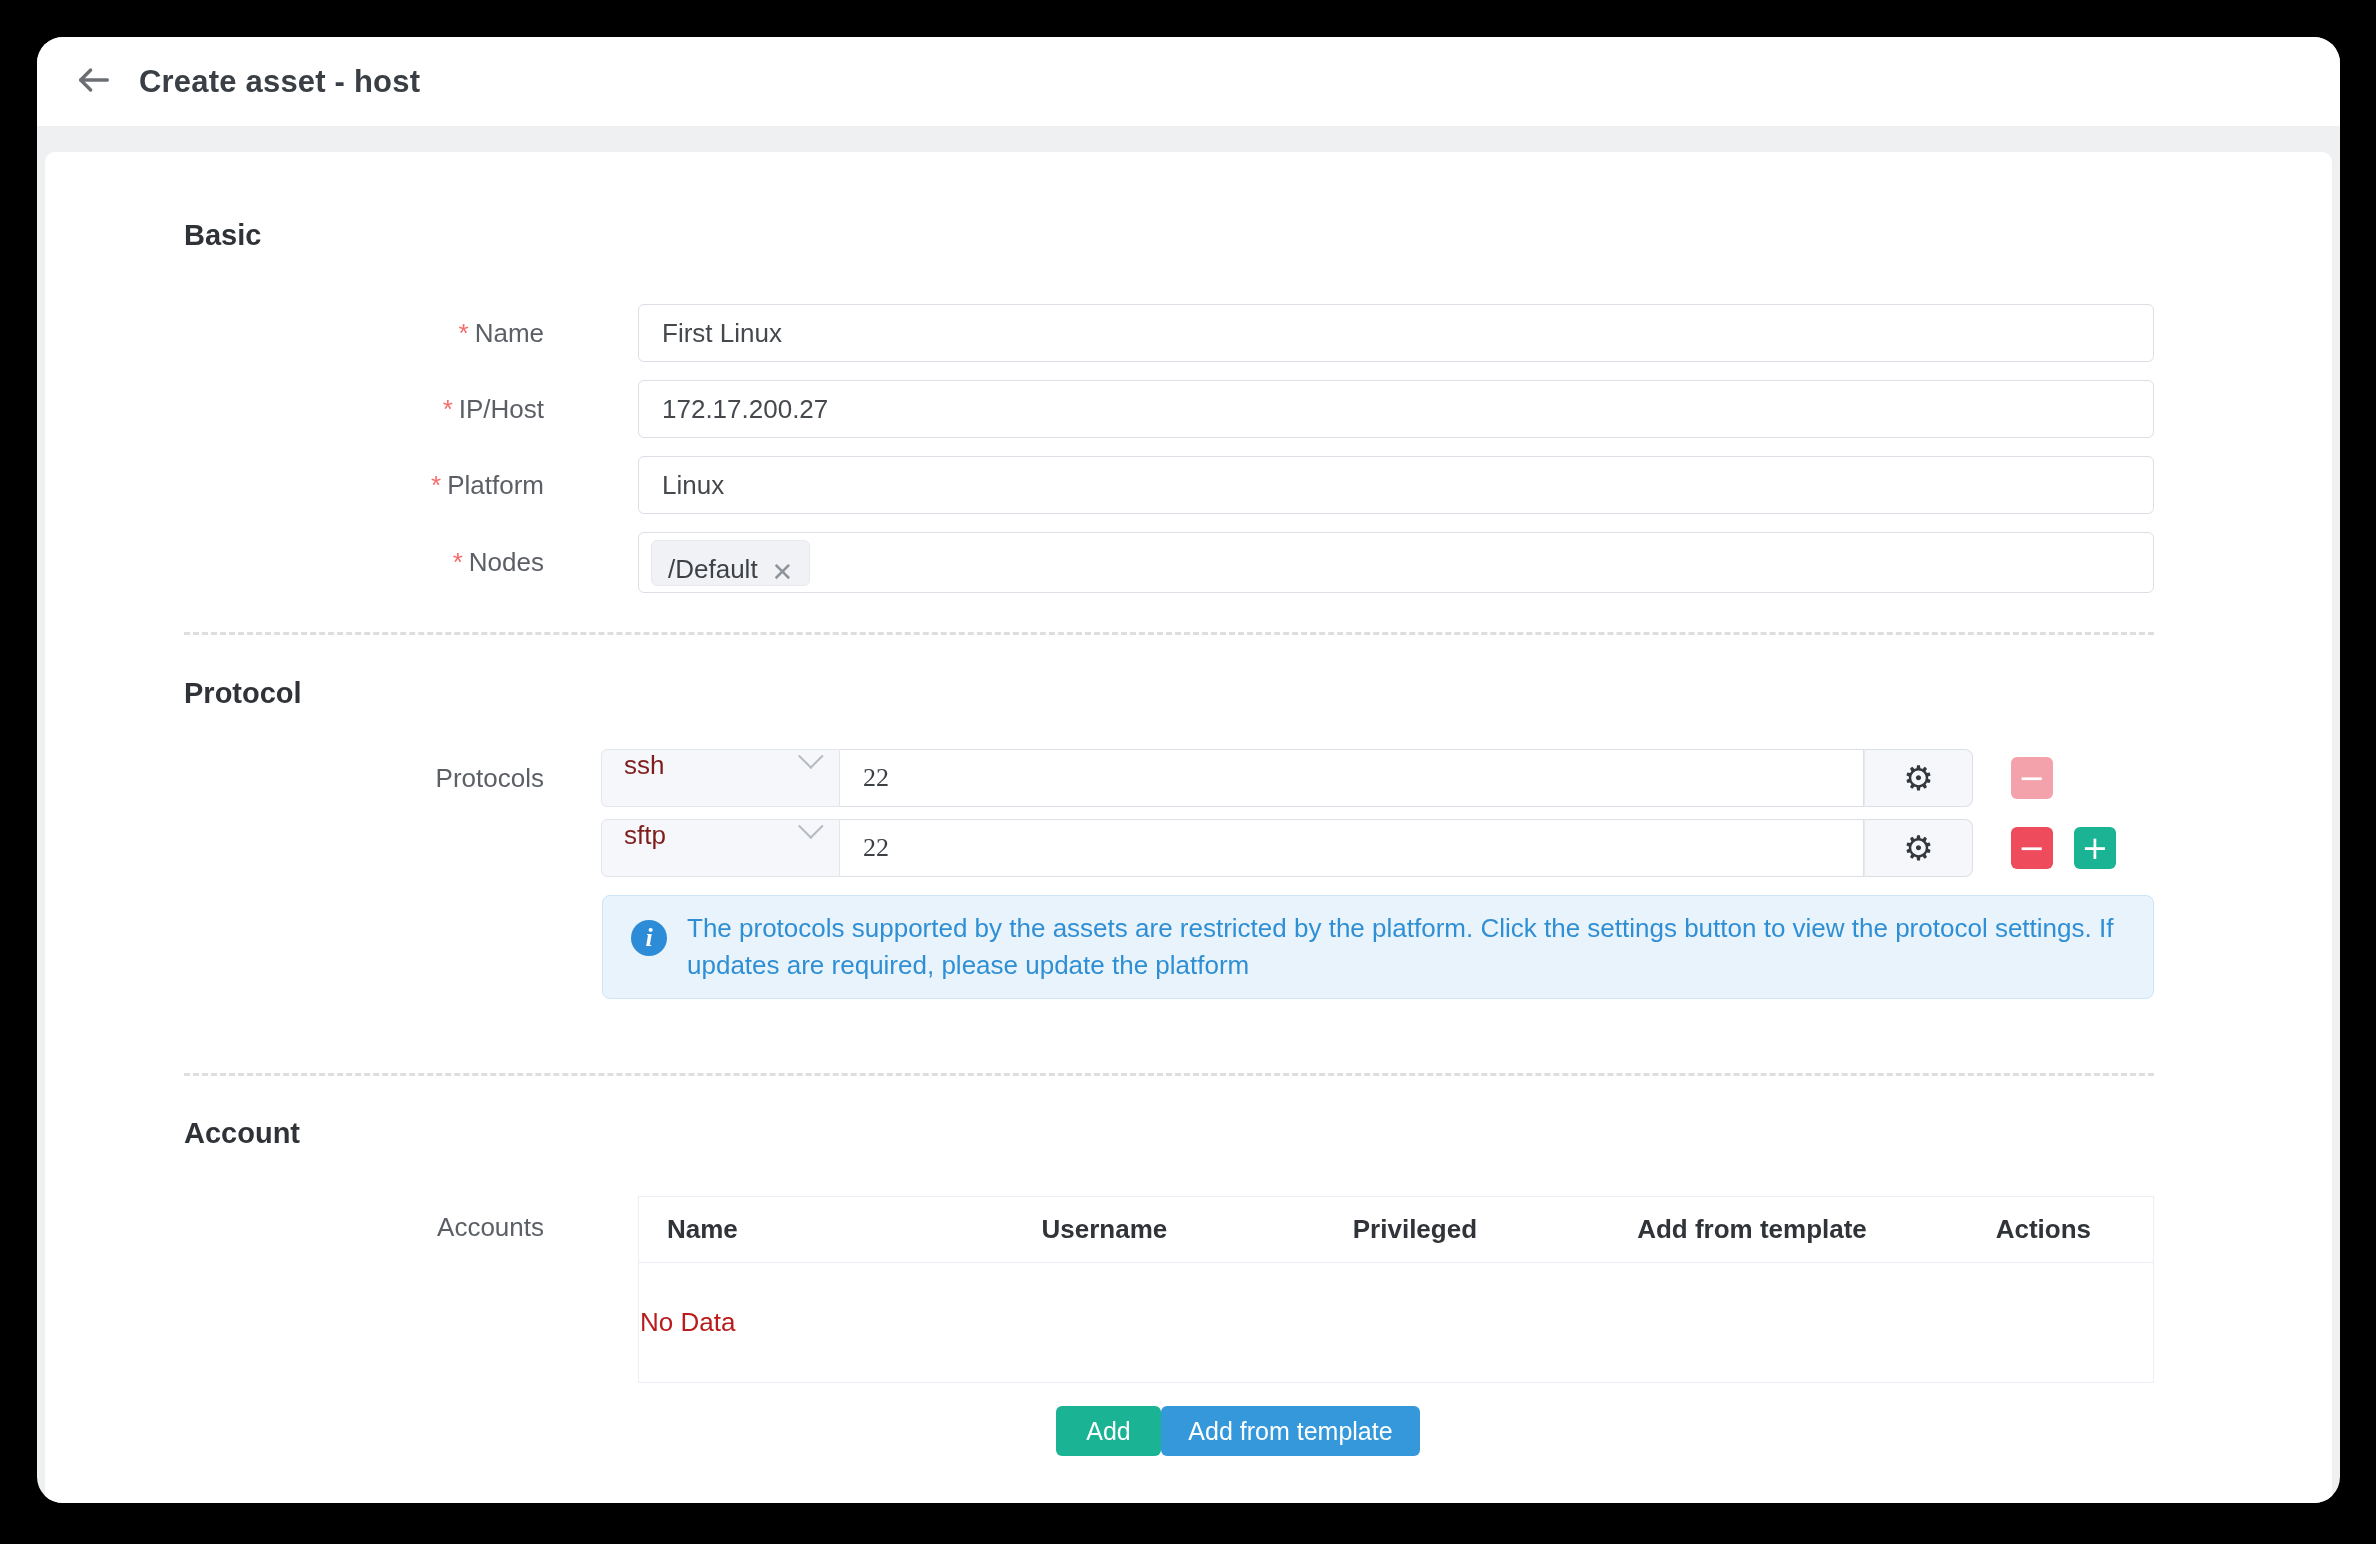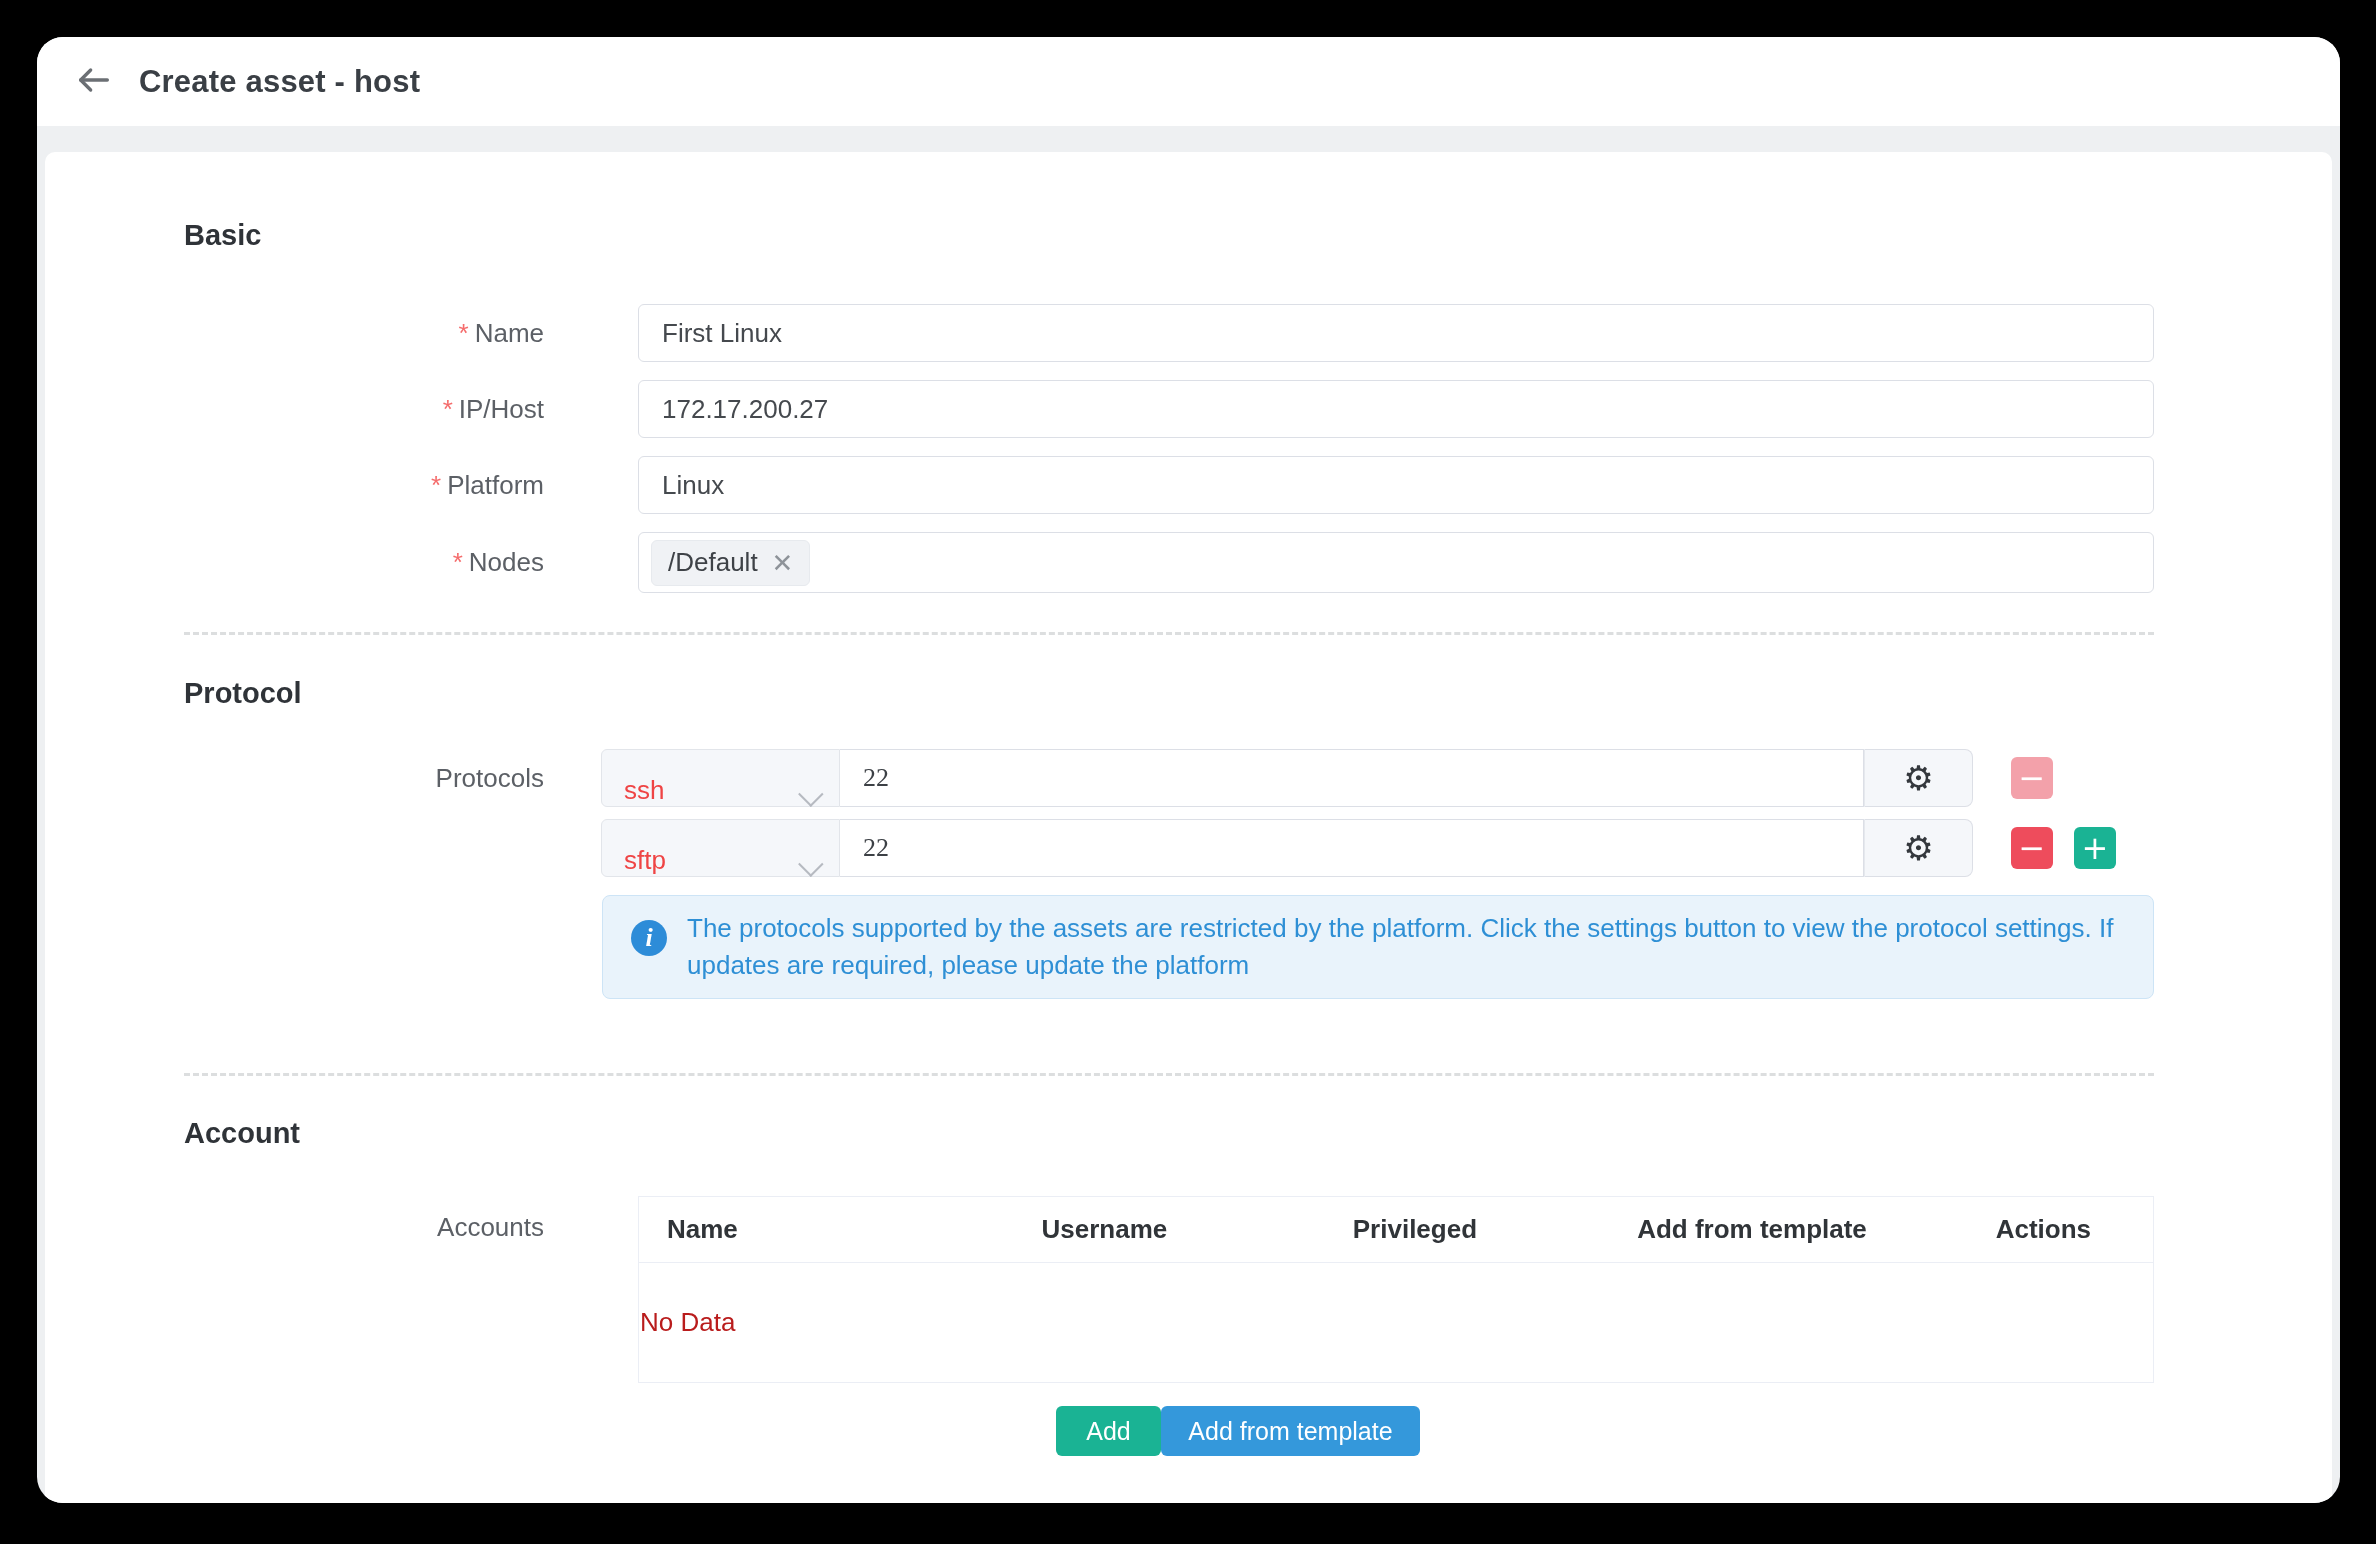--- a/index.html
+++ b/index.html
@@ -41,34 +41,34 @@
     width:100%;height:58px;box-sizing:border-box;border:1px solid #dcdfe6;
     border-radius:6px;padding:0 23px;font-size:26px;color:#45494e;
     font-family:"Liberation Sans",sans-serif;background:#fff;outline:none;
   }
   .tags-box{
     width:100%;height:61px;box-sizing:border-box;border:1px solid #dcdfe6;
     border-radius:6px;display:flex;align-items:center;padding:0 12px;background:#fff;
   }
   .tag{
     background:#f0f2f5;border:1px solid #e7eaee;border-radius:6px;height:44px;
-    display:inline-flex;align-items:center;padding:0 16px;font-size:26px;color:#3e4247;
+    display:inline-flex;align-items:flex-end;padding:0 16px;font-size:26px;color:#3e4247;
   }
   .tag-close{
     margin-left:14px;color:#8e9399;font-size:26px;line-height:1;cursor:pointer;
     font-family:"DejaVu Sans",sans-serif;
   }
   
   .proto-row{display:flex;align-items:center;margin-top:12px;}
   .proto-row.first{margin-top:39px;}
   .proto-group{display:flex;width:1372px;flex:none;}
   .proto-select{
     width:239px;flex:none;height:58px;box-sizing:border-box;background:#f5f7fa;
-    border:1px solid #e2e5ea;border-radius:6px 0 0 6px;display:flex;align-items:flex-end;
-    justify-content:space-between;padding:0 22px;font-size:26px;color:#ef4444;cursor:pointer;
+    border:1px solid #e2e5ea;border-radius:6px 0 0 6px;display:flex;align-items:flex-start;
+    justify-content:space-between;padding:0 22px;font-size:26px;color:#7f1d1d;cursor:pointer;
   }
   .chevron{
     width:16px;height:16px;border-right:2px solid #b6bac1;border-bottom:2px solid #b6bac1;
     transform:rotate(45deg) translateY(-4px);flex:none;
   }
   .port-input{
     flex:1;height:58px;box-sizing:border-box;border:1px solid #dcdfe6;border-left:none;
     border-radius:0;padding:0 23px;font-size:26px;color:#3c4045;background:#fff;outline:none;
     font-family:Liberation Serif, serif;
   }

